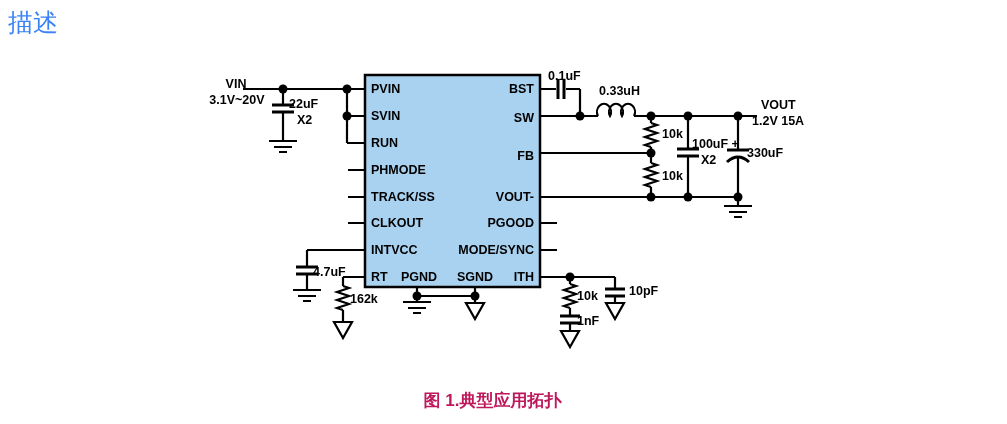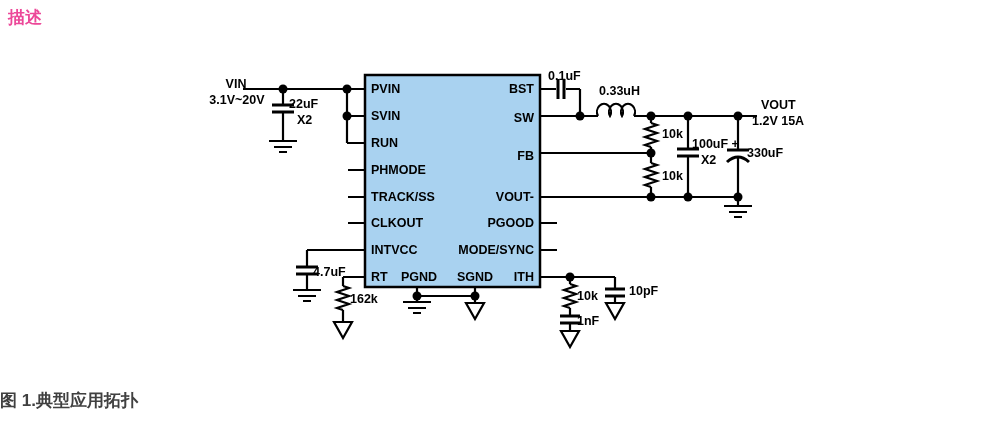--- a/index.html
+++ b/index.html
@@ -1,20 +1,20 @@
 <!DOCTYPE html>
 <html><head>
 <meta charset="utf-8">
 <style>
   html,body{margin:0;padding:0;background:#fff;}
   .page{position:relative;width:1007px;height:424px;background:#ffffff;overflow:hidden;
         font-family:"Liberation Sans","DejaVu Sans",sans-serif;}
-  .doc-title{position:absolute;left:8px;top:6px;font-size:17px;font-weight:bold;color:#ec4899;}
-  .fig-caption{position:absolute;left:0;top:389px;width:985px;
-               font-size:17px;font-weight:bold;color:#404040;}
+  .doc-title{position:absolute;left:8px;top:6px;font-size:25px;font-weight:normal;color:#3b82f6;}
+  .fig-caption{position:absolute;left:0;top:389px;width:985px;text-align:center;
+               font-size:17px;font-weight:bold;color:#be185d;}
   svg{position:absolute;left:0;top:0;}
   svg text{font-family:"Liberation Sans","DejaVu Sans",sans-serif;font-weight:bold;
            font-size:12.5px;fill:#000;}
   .wire{stroke:#000;stroke-width:2.2;fill:none;}
   .plate{stroke:#000;stroke-width:3;fill:none;}
   .sym{stroke:#000;stroke-width:2.2;fill:none;}
   .gndtri{stroke:#000;stroke-width:2.2;fill:#fff;}
   .dot{fill:#000;stroke:none;}
   .icblock{stroke:#000;stroke-width:2.5;}
 </style>

